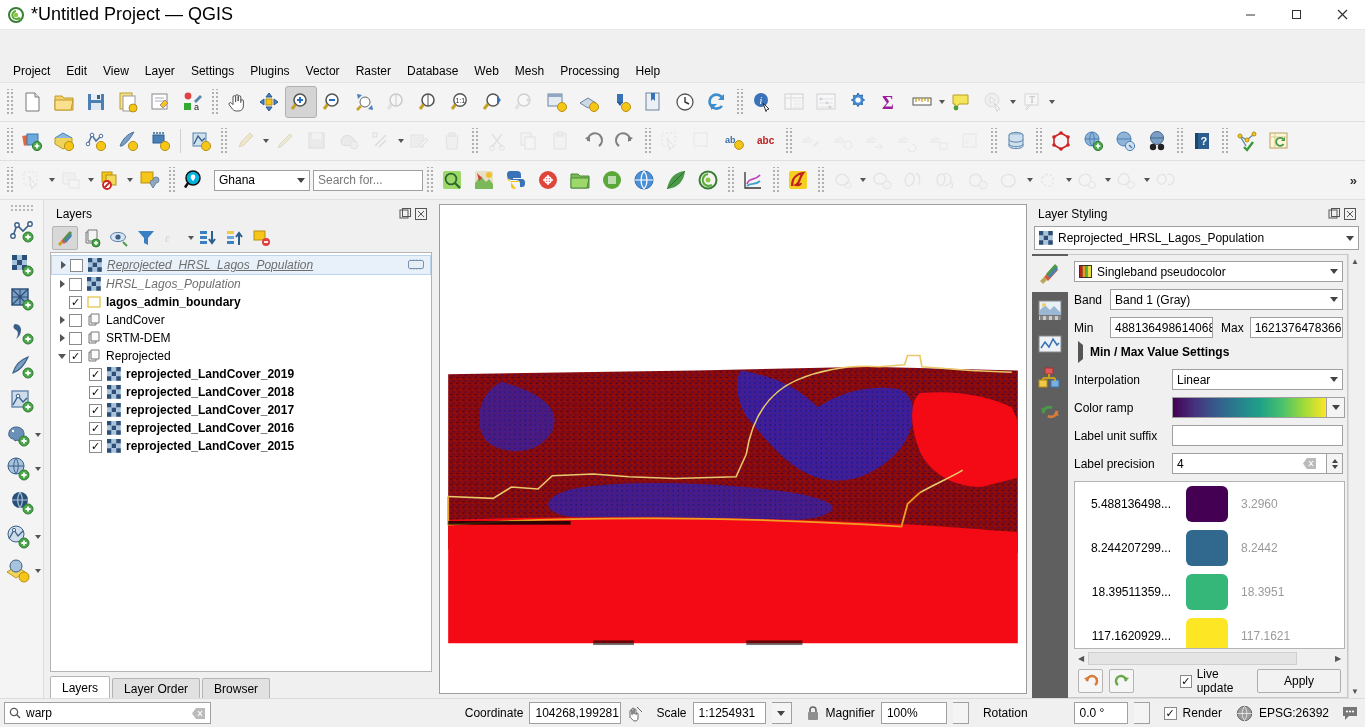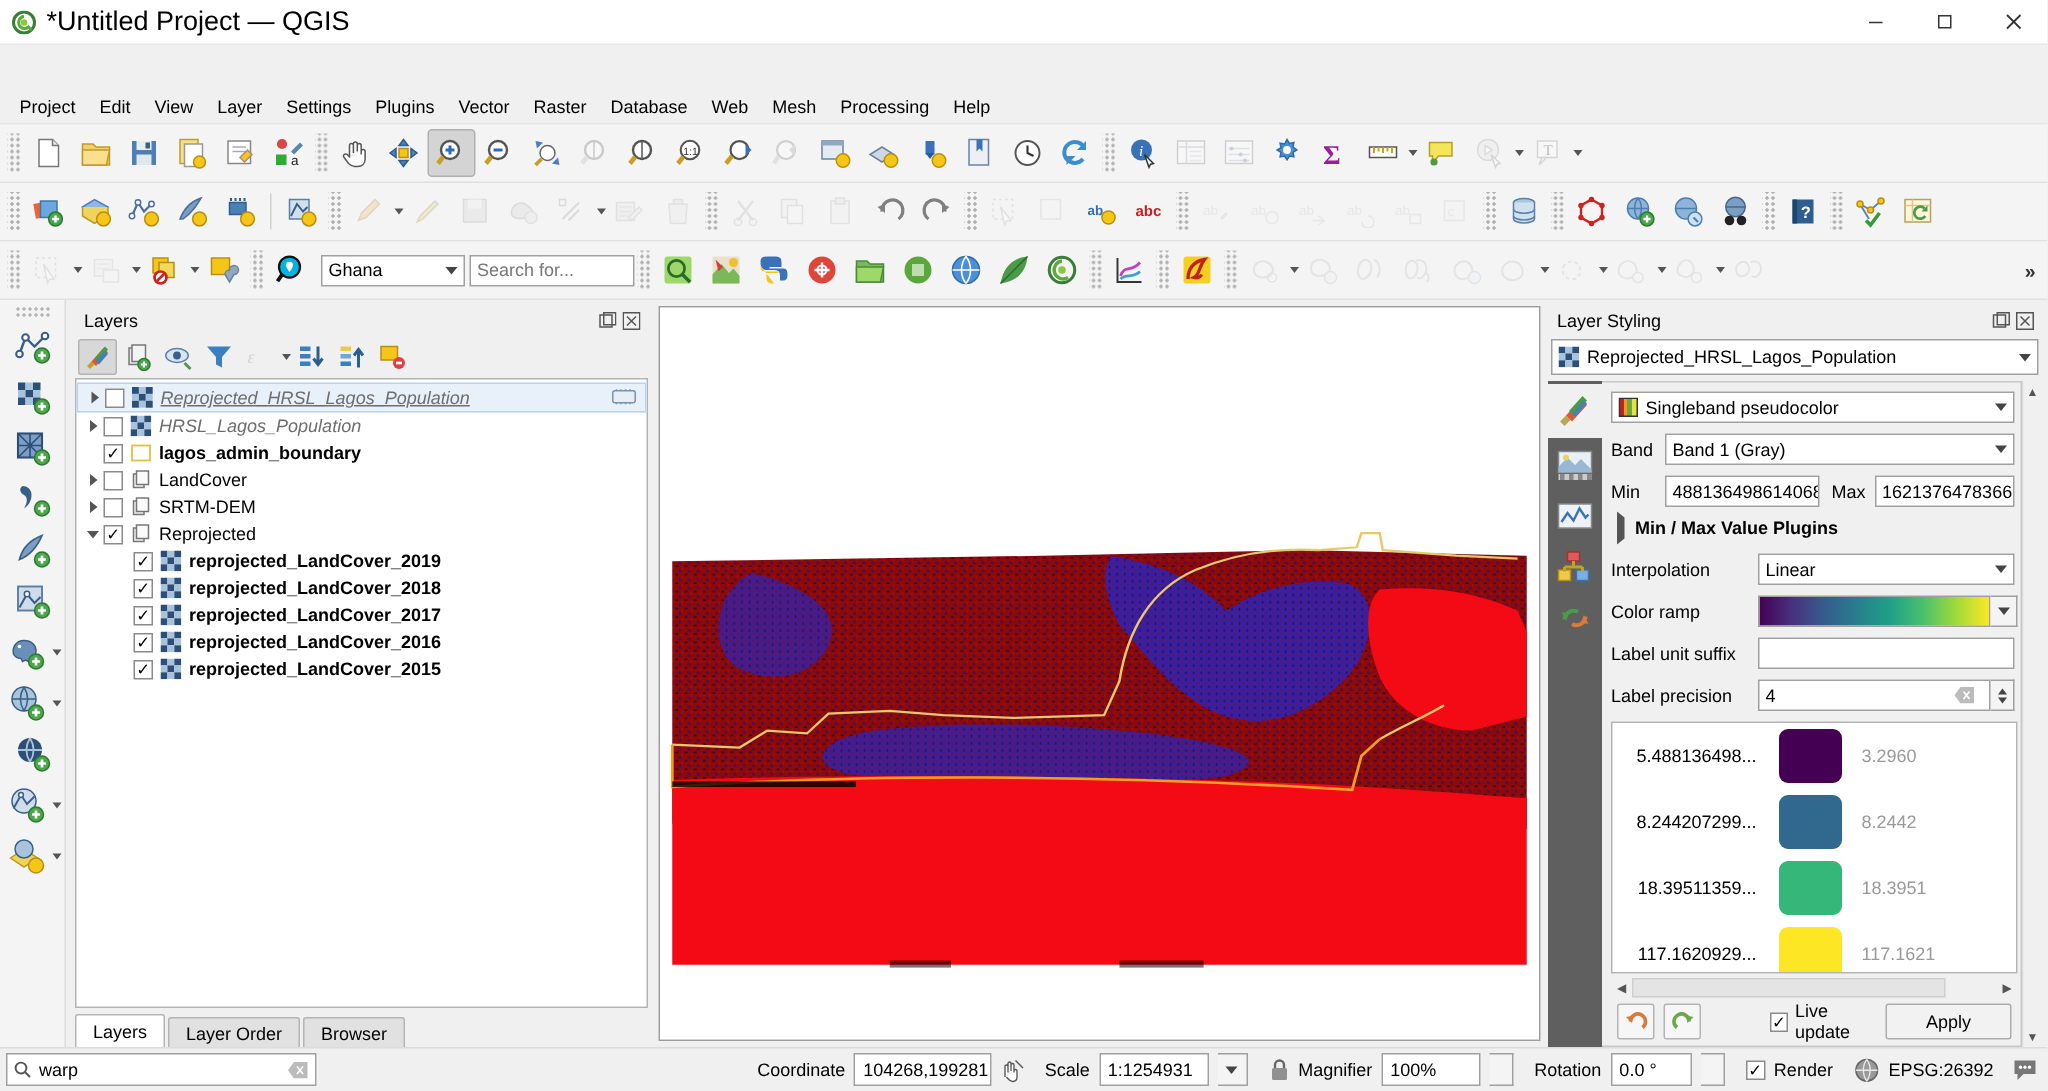--- a/index.html
+++ b/index.html
@@ -1494,21 +1494,21 @@
             <span class="slabel" style="width:36px;">Min</span>
             <div class="txtinput" style="width:103px; overflow:hidden;">4881364986140682</div>
             <span class="slabel" style="margin:0 6px 0 8px;">Max</span>
             <div class="txtinput" style="flex:1; overflow:hidden; margin-right:2px;">1621376478366301</div>
           </div>
 
           <div class="srow" style="margin-bottom:10px;">
             <span style="margin:0 7px 0 4px;">
               <span class="tri-right"></span>
             </span>
-            <span class="slabel" style="font-weight:bold;">Min / Max Value Plugins</span>
+            <span class="slabel" style="font-weight:bold;">Min / Max Value Settings</span>
           </div>
 
           <div class="srow">
             <span class="slabel" style="width:98px;">Interpolation</span>
             <div class="combo" style="flex:1; margin-right:2px;">
               <span class="cv">Linear</span>
               <span class="arr"></span>
             </div>
           </div>
 
@@ -1652,21 +1652,21 @@
         </svg>
     </span>
     <span class="sb-label">Magnifier</span>
     <div class="sb-field" style="width:66px;">100%</div>
     <div class="sb-spin">
         <span class="up"></span>
         <span class="dn"></span>
       </div>
 
     <span class="sb-label" style="margin-left:8px;">Rotation</span>
-    <div class="sb-field" style="width:54px;">0.0 °</div>
+    <div class="sb-field" style="width:54px;margin-left:40px;">0.0 °</div>
     <div class="sb-spin">
         <span class="up"></span>
         <span class="dn"></span>
       </div>
 
     <span class="ck" style="margin-left:8px;">✓</span>
     <span class="sb-label">Render</span>
 
     <span style="margin-left:8px;">
       <svg width="17" height="17" viewBox="0 0 17 17">

